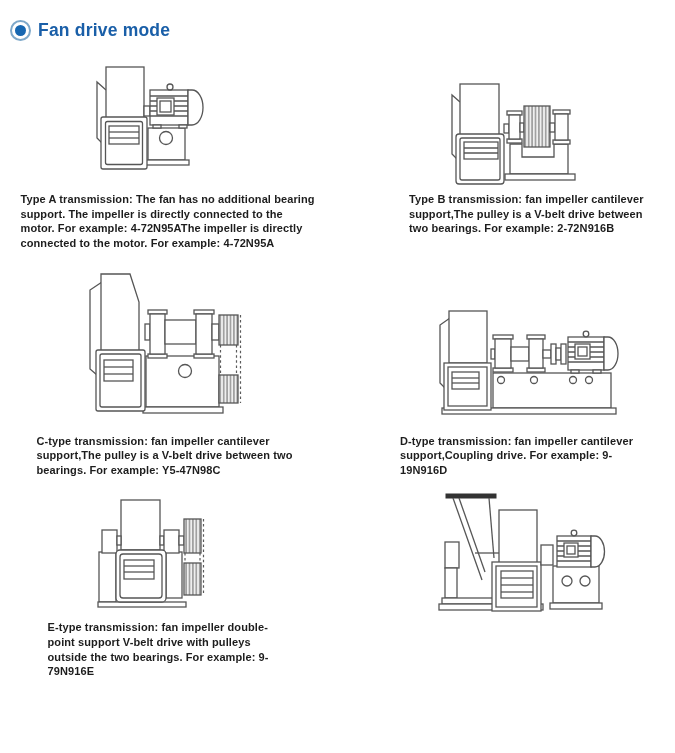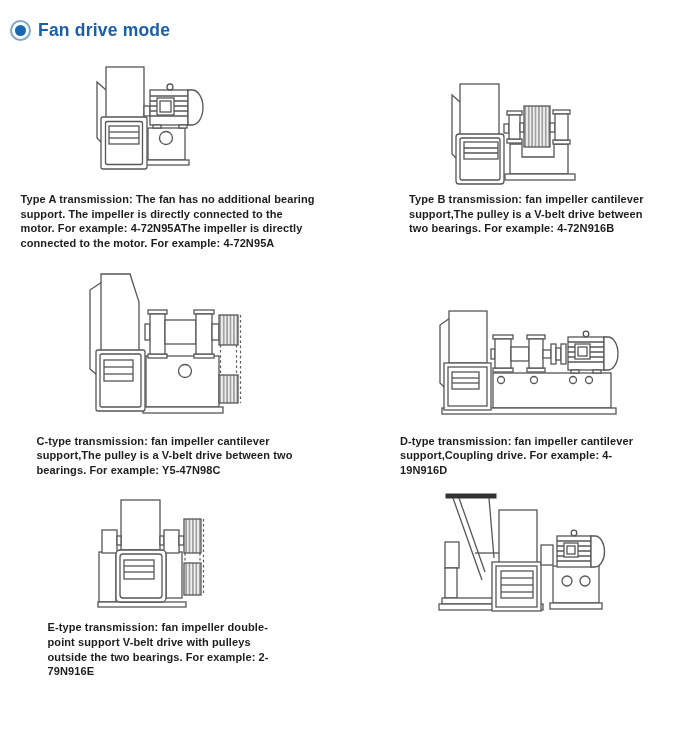--- a/index.html
+++ b/index.html
@@ -141,21 +141,21 @@
           <g>
               <rect class="sh" x="108" y="41" width="5" height="9"></rect>
             </g>
           <g>
             <rect class="sh" x="111" y="28" width="17" height="4"></rect>
             <rect class="sh" x="111" y="58" width="17" height="4"></rect>
             <rect class="sh" x="113" y="32" width="13" height="26"></rect>
           </g>
         </svg>
       </div>
-      <p class="cap cap-b">Type B transmission: fan impeller cantilever support,The pulley is a V-belt drive between two bearings. For example: 4-72N916B</p>
+      <p class="cap cap-b">Type B transmission: fan impeller cantilever support,The pulley is a V-belt drive between two bearings. For example: 2-72N916B</p>
     </div>
 
     <div class="cell r2">
       <div class="fig">
         <svg width="165" height="143" viewBox="0 0 165 143" role="img">
           <defs>
             <pattern id="stripes-c" width="3.4" height="6" patternUnits="userSpaceOnUse">
               <rect width="3.4" height="6" fill="#efefef"></rect>
               <line x1="1.7" y1="0" x2="1.7" y2="6" stroke="#6a6a6a" stroke-width="1"></line>
             </pattern>
@@ -270,21 +270,21 @@
             <line class="ln" x1="131" y1="54" x2="167" y2="54"></line>
             <line class="ln" x1="131" y1="59" x2="167" y2="59"></line>
             <rect class="sh" x="138" y="41" width="15" height="15"></rect>
             <rect class="sh" x="141" y="44" width="9" height="9"></rect>
             <circle class="sh" cx="149" cy="31" r="2.8"></circle>
             <rect class="sh" x="134" y="67" width="8" height="3"></rect>
             <rect class="sh" x="156" y="67" width="8" height="3"></rect>
           </g>
         </svg>
       </div>
-      <p class="cap cap-d">D-type transmission: fan impeller cantilever support,Coupling drive. For example: 4-19N916D</p>
+      <p class="cap cap-d">D-type transmission: fan impeller cantilever support,Coupling drive. For example: 9-19N916D</p>
     </div>
 
     <div class="cell r3">
       <div class="fig">
         <svg width="145" height="122" viewBox="0 0 145 122" role="img">
           <defs>
             <pattern id="stripes-e" width="3.4" height="6" patternUnits="userSpaceOnUse">
               <rect width="3.4" height="6" fill="#efefef"></rect>
               <line x1="1.7" y1="0" x2="1.7" y2="6" stroke="#6a6a6a" stroke-width="1"></line>
             </pattern>
@@ -323,21 +323,21 @@
             <line class="dsh" x1="107.5" y1="26" x2="107.5" y2="102"></line>
           </g>
           <g>
               <rect x="88" y="26" width="17" height="34" fill="url(#stripes-e)" stroke="#565656" stroke-width="1.3"></rect>
             </g>
           <g>
               <rect x="88" y="70" width="17" height="32" fill="url(#stripes-e)" stroke="#565656" stroke-width="1.3"></rect>
             </g>
         </svg>
       </div>
-      <p class="cap cap-e">E-type transmission: fan impeller double-point support V-belt drive with pulleys outside the two bearings. For example: 2-79N916E</p>
+      <p class="cap cap-e">E-type transmission: fan impeller double-point support V-belt drive with pulleys outside the two bearings. For example: 9-79N916E</p>
     </div>
 
     <div class="cell r3 col-r">
       <div class="fig">
         <svg width="185" height="125" viewBox="0 0 185 125" role="img">
           <g>
             <rect x="9" y="4" width="50" height="4" fill="#333333" stroke="#333333"></rect>
             <line class="ln" x1="16" y1="8" x2="45" y2="90"></line>
             <line class="ln" x1="22" y1="8" x2="48" y2="82"></line>
             <line class="ln" x1="52" y1="8" x2="57" y2="68"></line>

